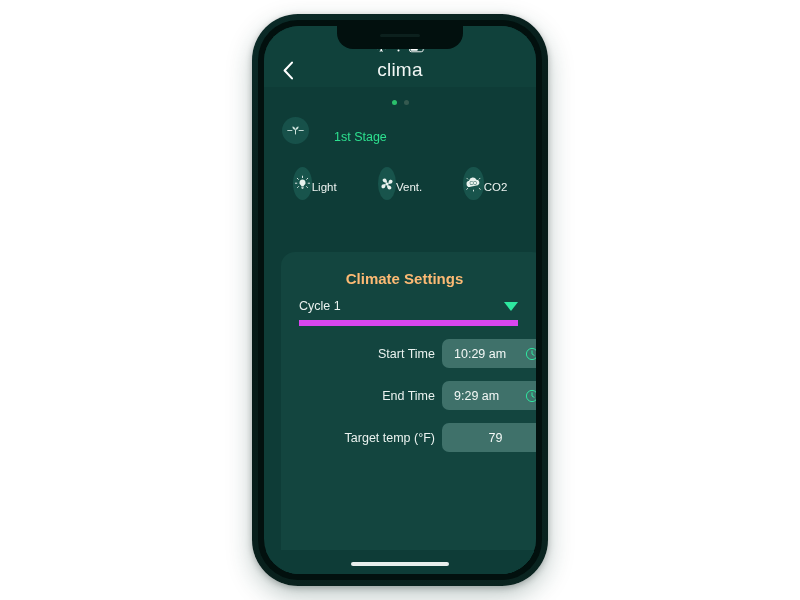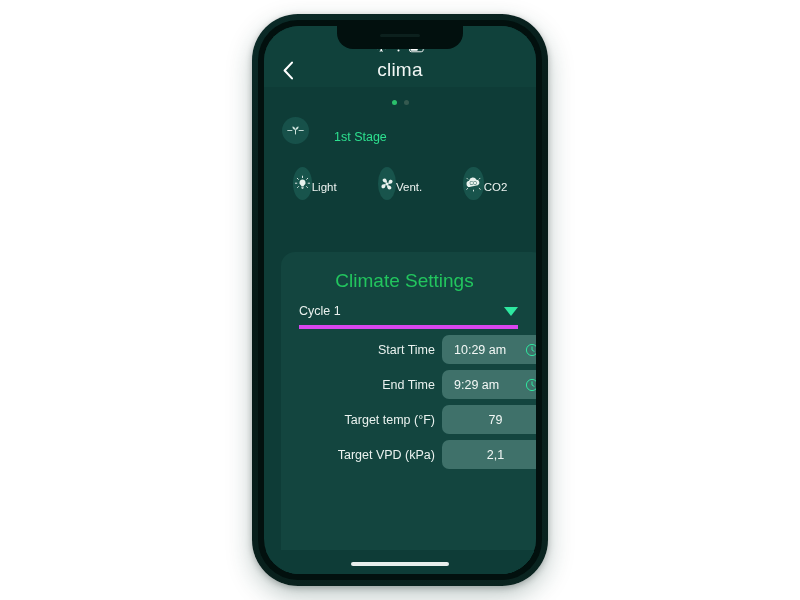--- a/index.html
+++ b/index.html
@@ -239,51 +239,52 @@
     background: #13453f;
     border-top-left-radius: 14px;
     border-top-right-radius: 14px;
     box-sizing: border-box;
     padding: 0;
     overflow: hidden;
   }
   .card-title {
     margin-top: 18px;
     text-align: center;
-    color: #22c55e;
-    font-size: 19px;
+    color: #fdba74;
+    font-size: 15px;
     padding-right: 18px;
+    font-weight: bold;
   }
   .cycle-row {
     margin: 12px 18px 0 18px;
     width: 219px;
     display: flex;
     align-items: center;
     justify-content: space-between;
     padding-bottom: 7px;
-    border-bottom: 4px solid #d946ef;
+    border-bottom: 6px solid #d946ef;
     cursor: pointer;
   }
   .cycle-label {
     color: #e9f1ee;
     font-size: 12.5px;
   }
   .caret {
     width: 0;
     height: 0;
     border-left: 7px solid transparent;
     border-right: 7px solid transparent;
     border-top: 9px solid #2ee8a0;
   }
 
   .field-row {
     display: flex;
     align-items: center;
     justify-content: flex-end;
-    margin-top: 6px;
+    margin-top: 13px;
     padding-right: 0;
   }
   .field-label {
     color: #eaf2ef;
     font-size: 12.5px;
     text-align: right;
     margin-right: 7px;
     white-space: nowrap;
   }
   .field-box {
@@ -481,26 +482,20 @@
         </div>
 
         <div class="field-row">
           <span class="field-label">Target temp (°F)</span>
           <div class="field-box centered">
             <span class="field-value">79</span>
           </div>
         </div>
 
 
-        <div class="field-row">
-          <span class="field-label">Target VPD (kPa)</span>
-          <div class="field-box centered">
-            <span class="field-value">2,1</span>
-          </div>
-        </div>
       </div>
 
       <div class="bottom-fill"></div>
       <div class="home-indicator"></div>
 
     </div>
   </div>
 </div>
 
 </body></html>

